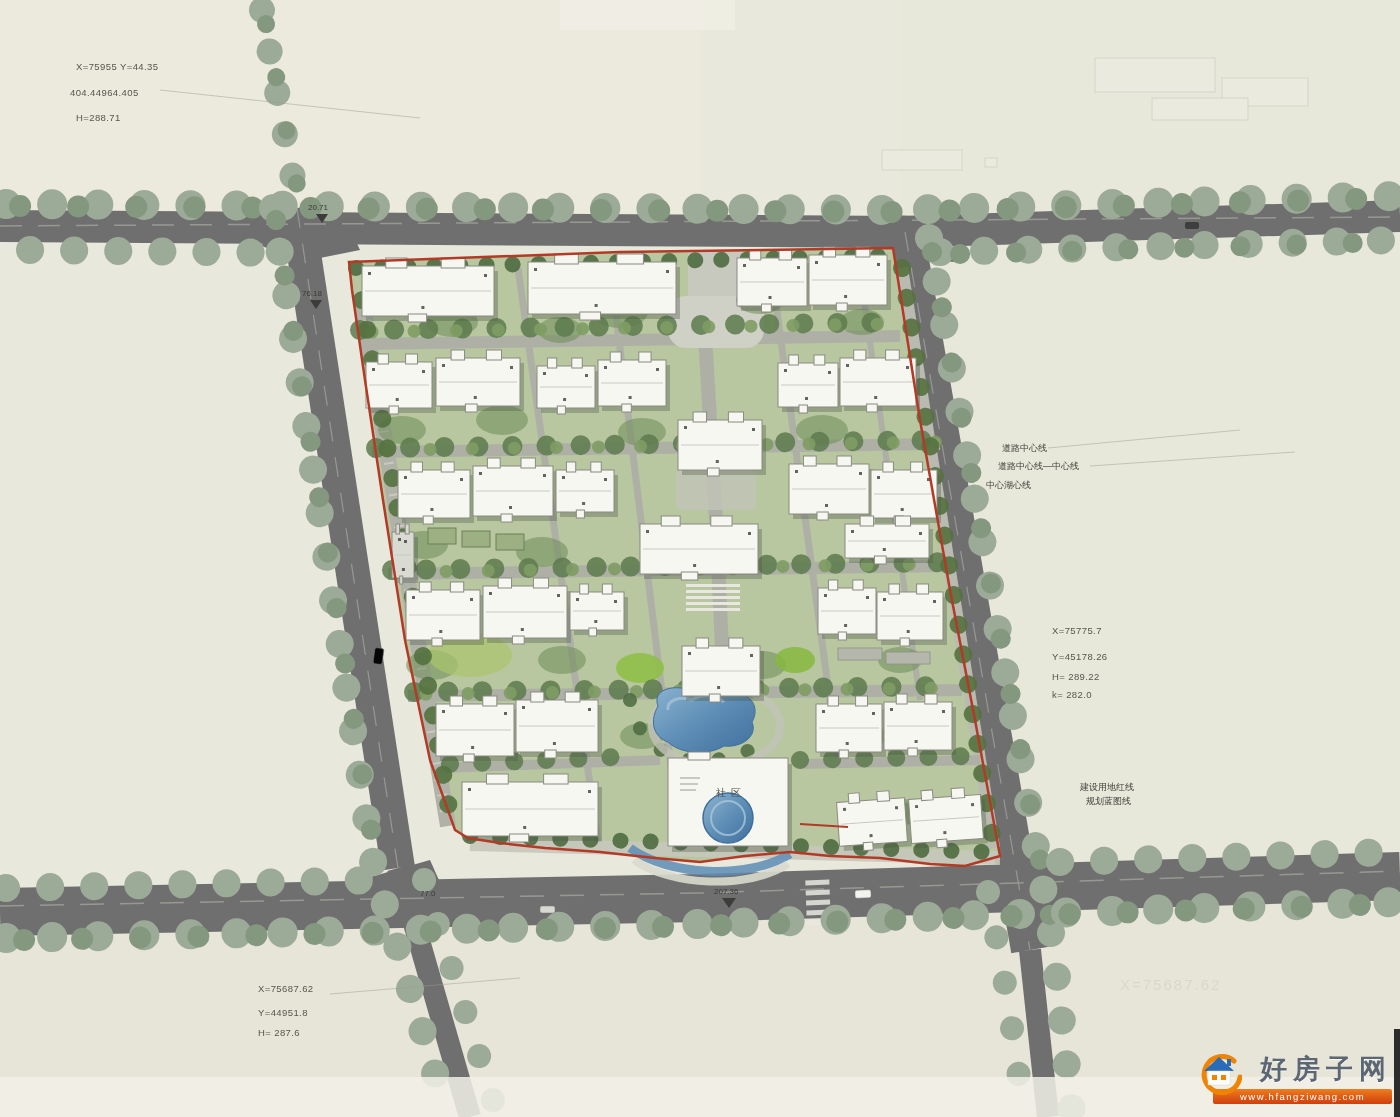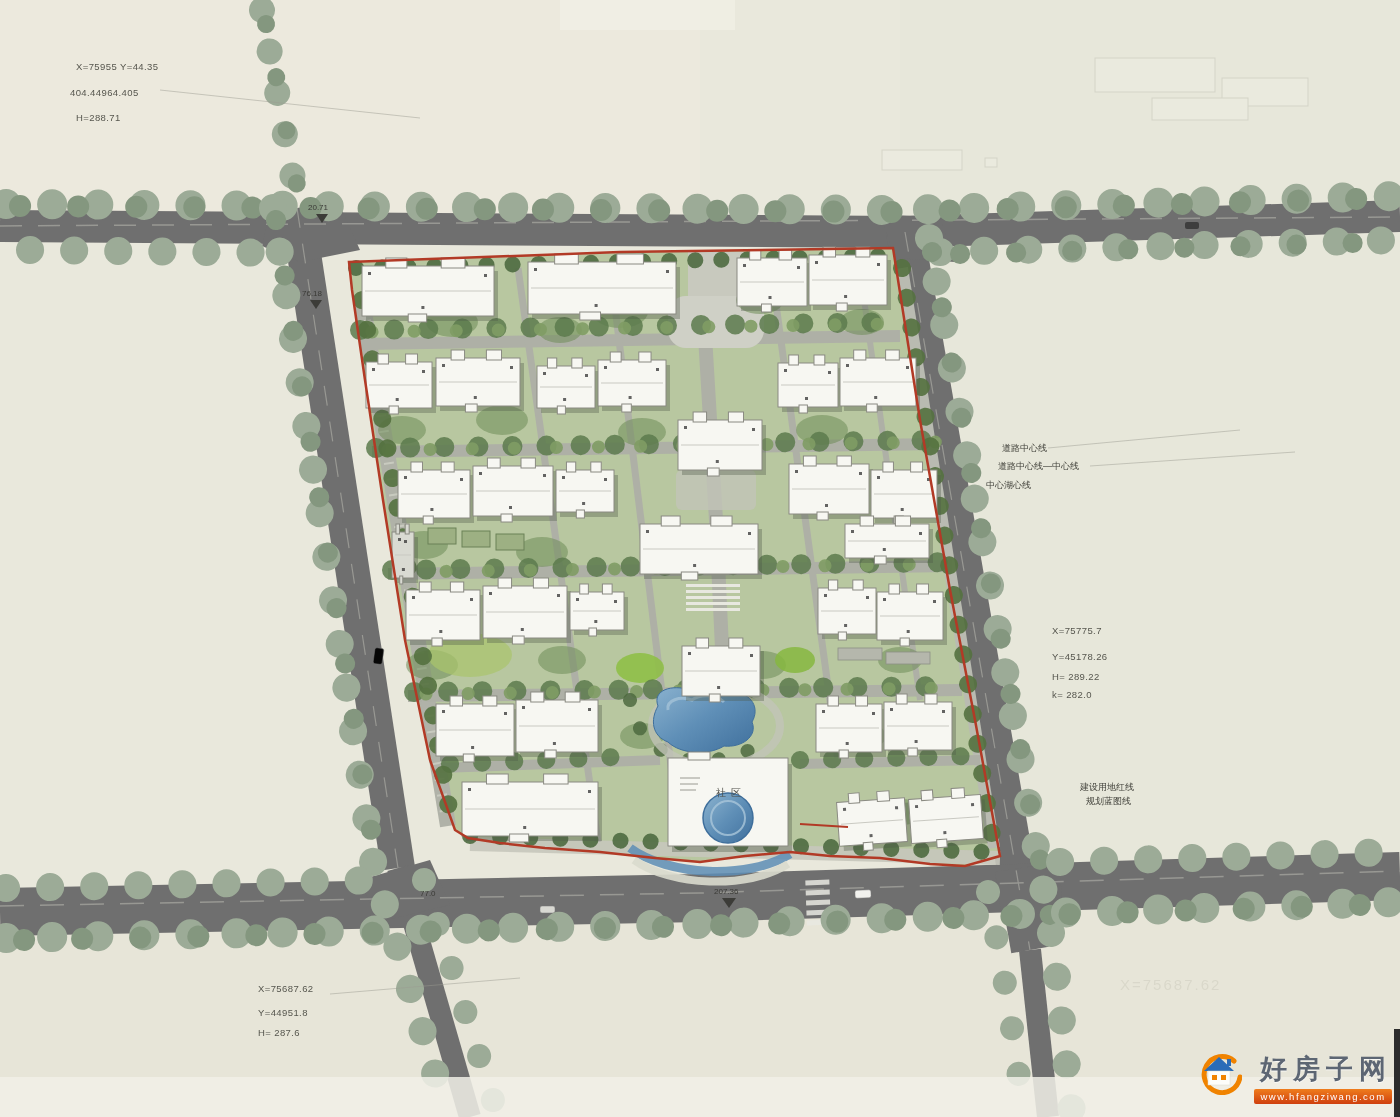--- a/index.html
+++ b/index.html
@@ -12,21 +12,21 @@
   .dim{font-size:8px;fill:#3a3a36;}
   .ghost{font-size:15px;fill:#8a8a78;opacity:.14;letter-spacing:2px;}
   .clubtxt{font-size:10px;fill:#4a4a44;letter-spacing:5px;}
   
   .wm{position:absolute;right:8px;bottom:6px;width:196px;height:60px;
       display:flex;flex-direction:column;align-items:flex-end;}
   .wm-top{display:flex;align-items:center;gap:6px;}
   .wm-title{font-size:27px;font-weight:bold;color:#5d6673;
             font-family:"Liberation Serif","DejaVu Serif",serif;
             letter-spacing:6px;text-shadow:0 1px 1px rgba(255,255,255,.8);}
-  .wm-bar{margin-top:2px;width:138px;height:15px;border-radius:2px;
+  .wm-bar{margin-top:2px;width:179px;height:15px;border-radius:2px;
           background:linear-gradient(180deg,#ef7d1d,#cf3f0e);
           color:#fff;font-size:9.5px;letter-spacing:1.5px;
           display:flex;align-items:center;justify-content:center;}
   .edgebar{position:absolute;right:0;bottom:0;width:6px;height:88px;background:#2c2c2c;}
   .botstrip{position:absolute;left:0;bottom:0;width:100%;height:40px;
             background:#f1f0e7;opacity:.85;}
 </style>
 </head>
 <body>
 

